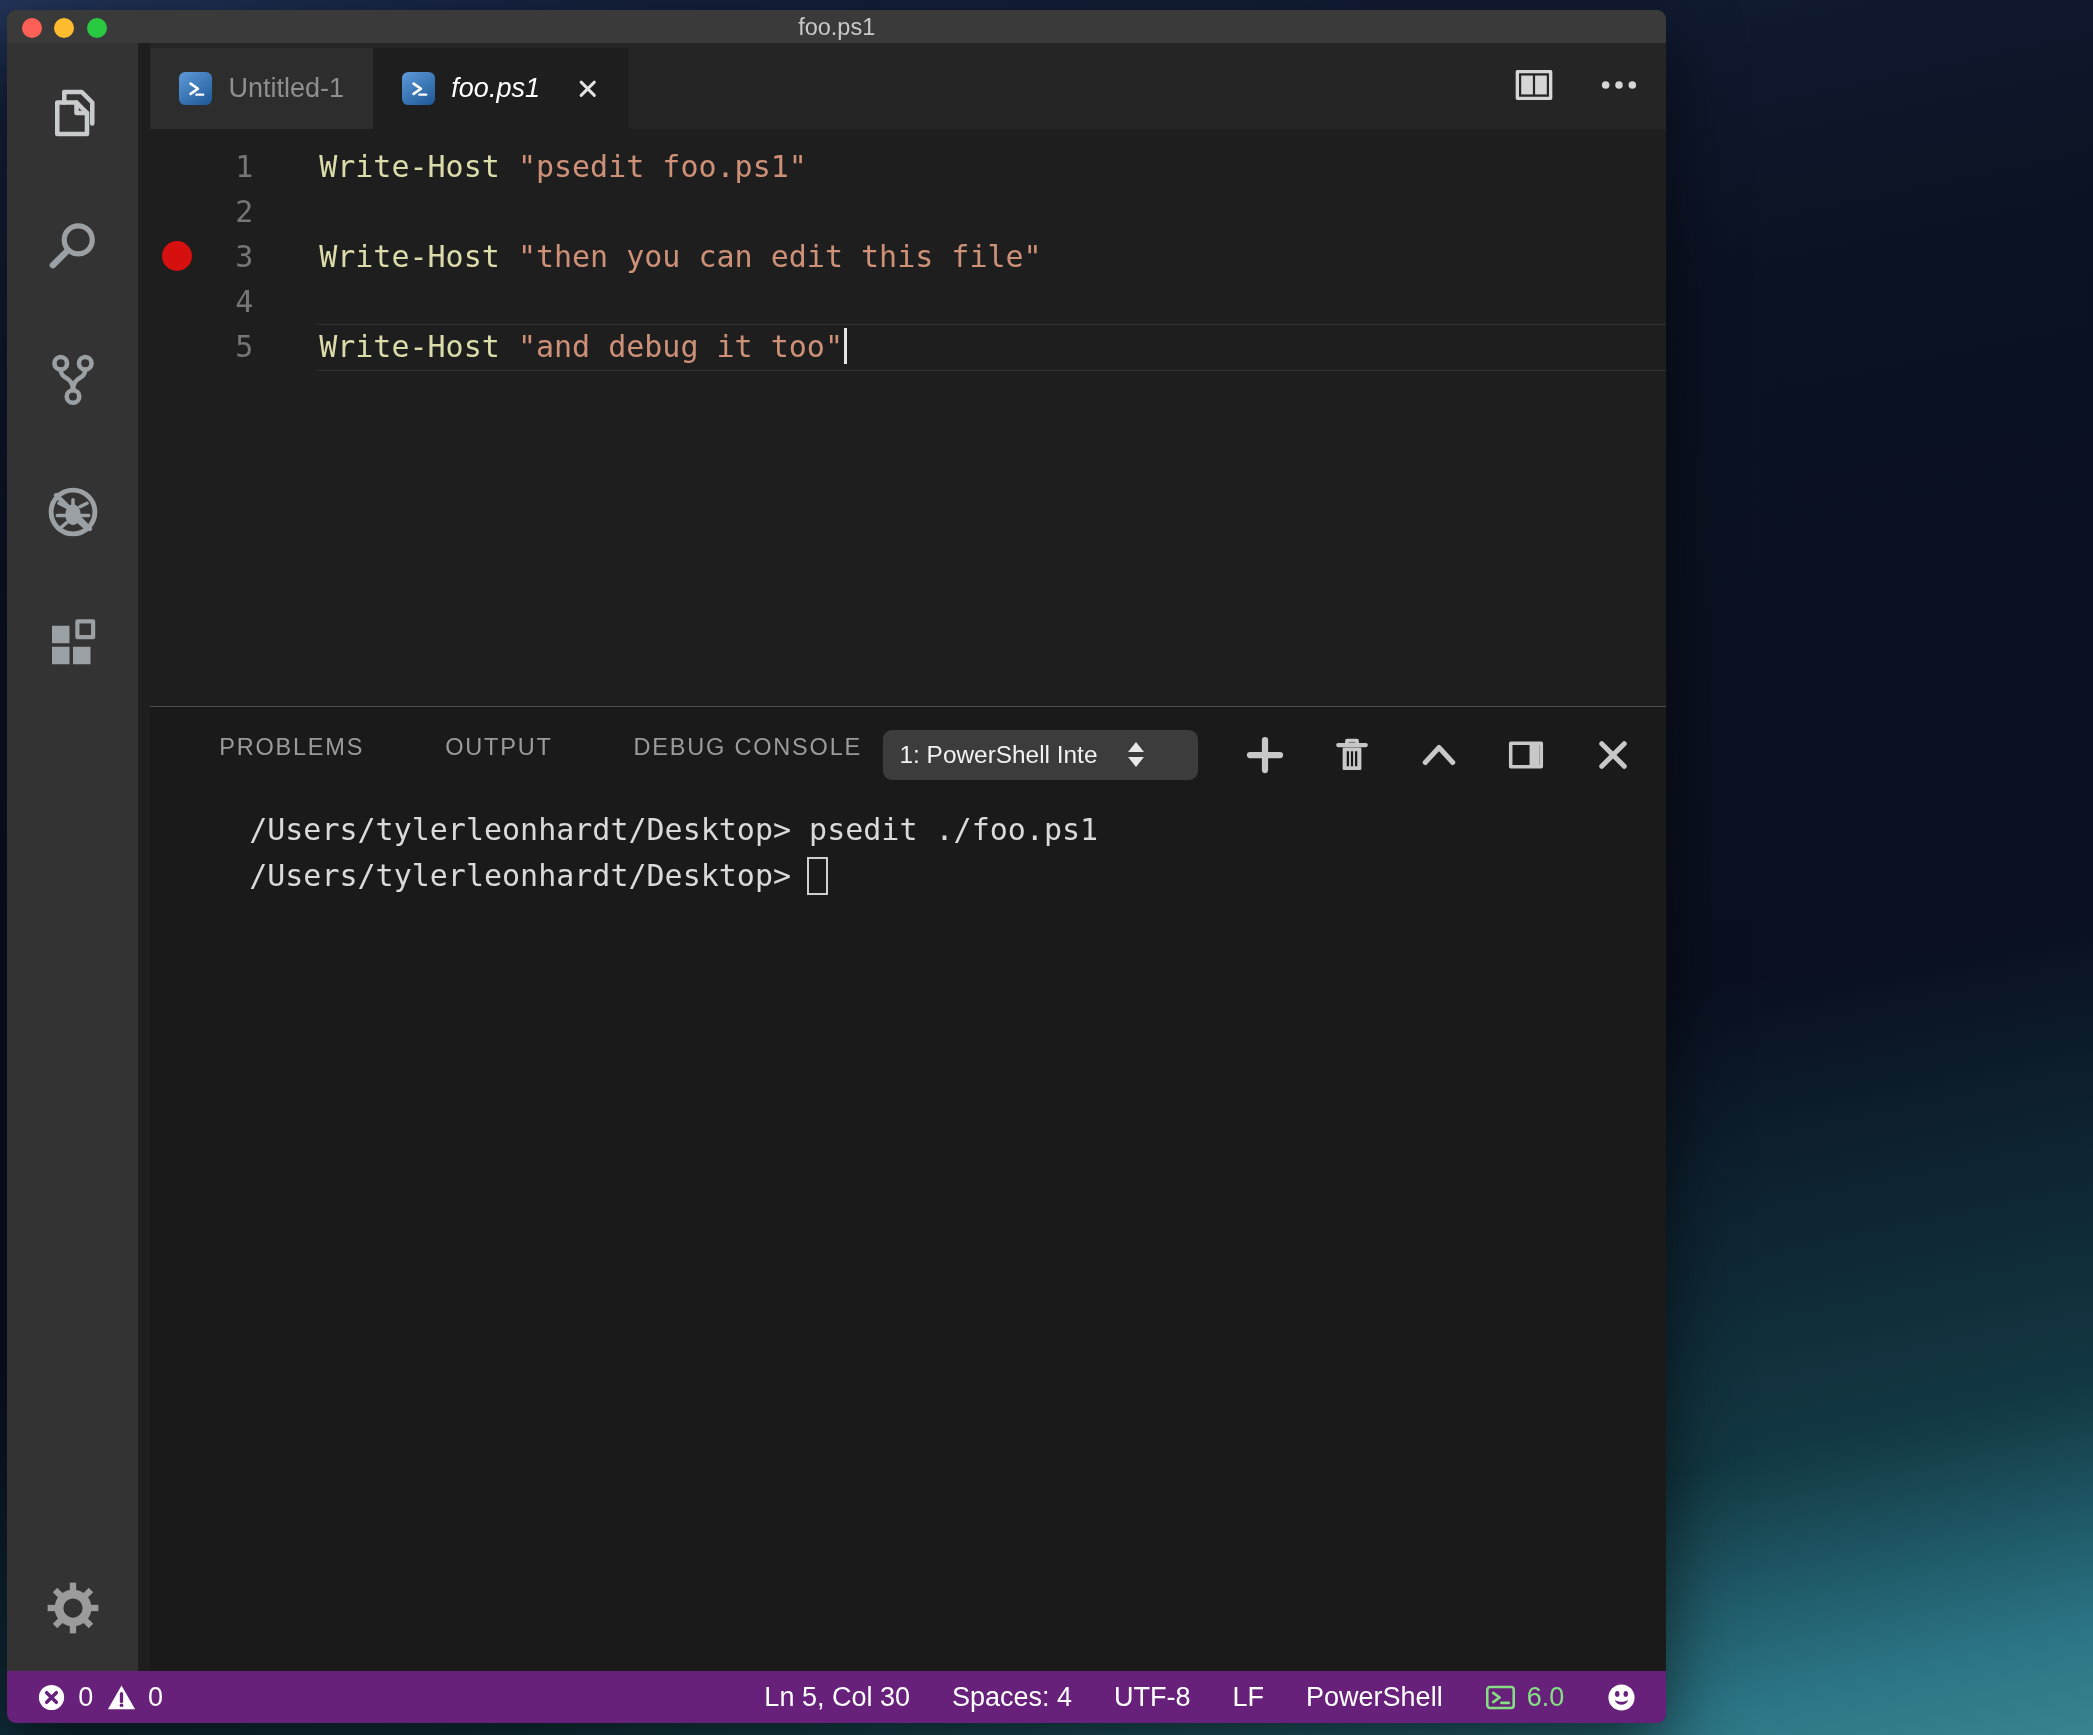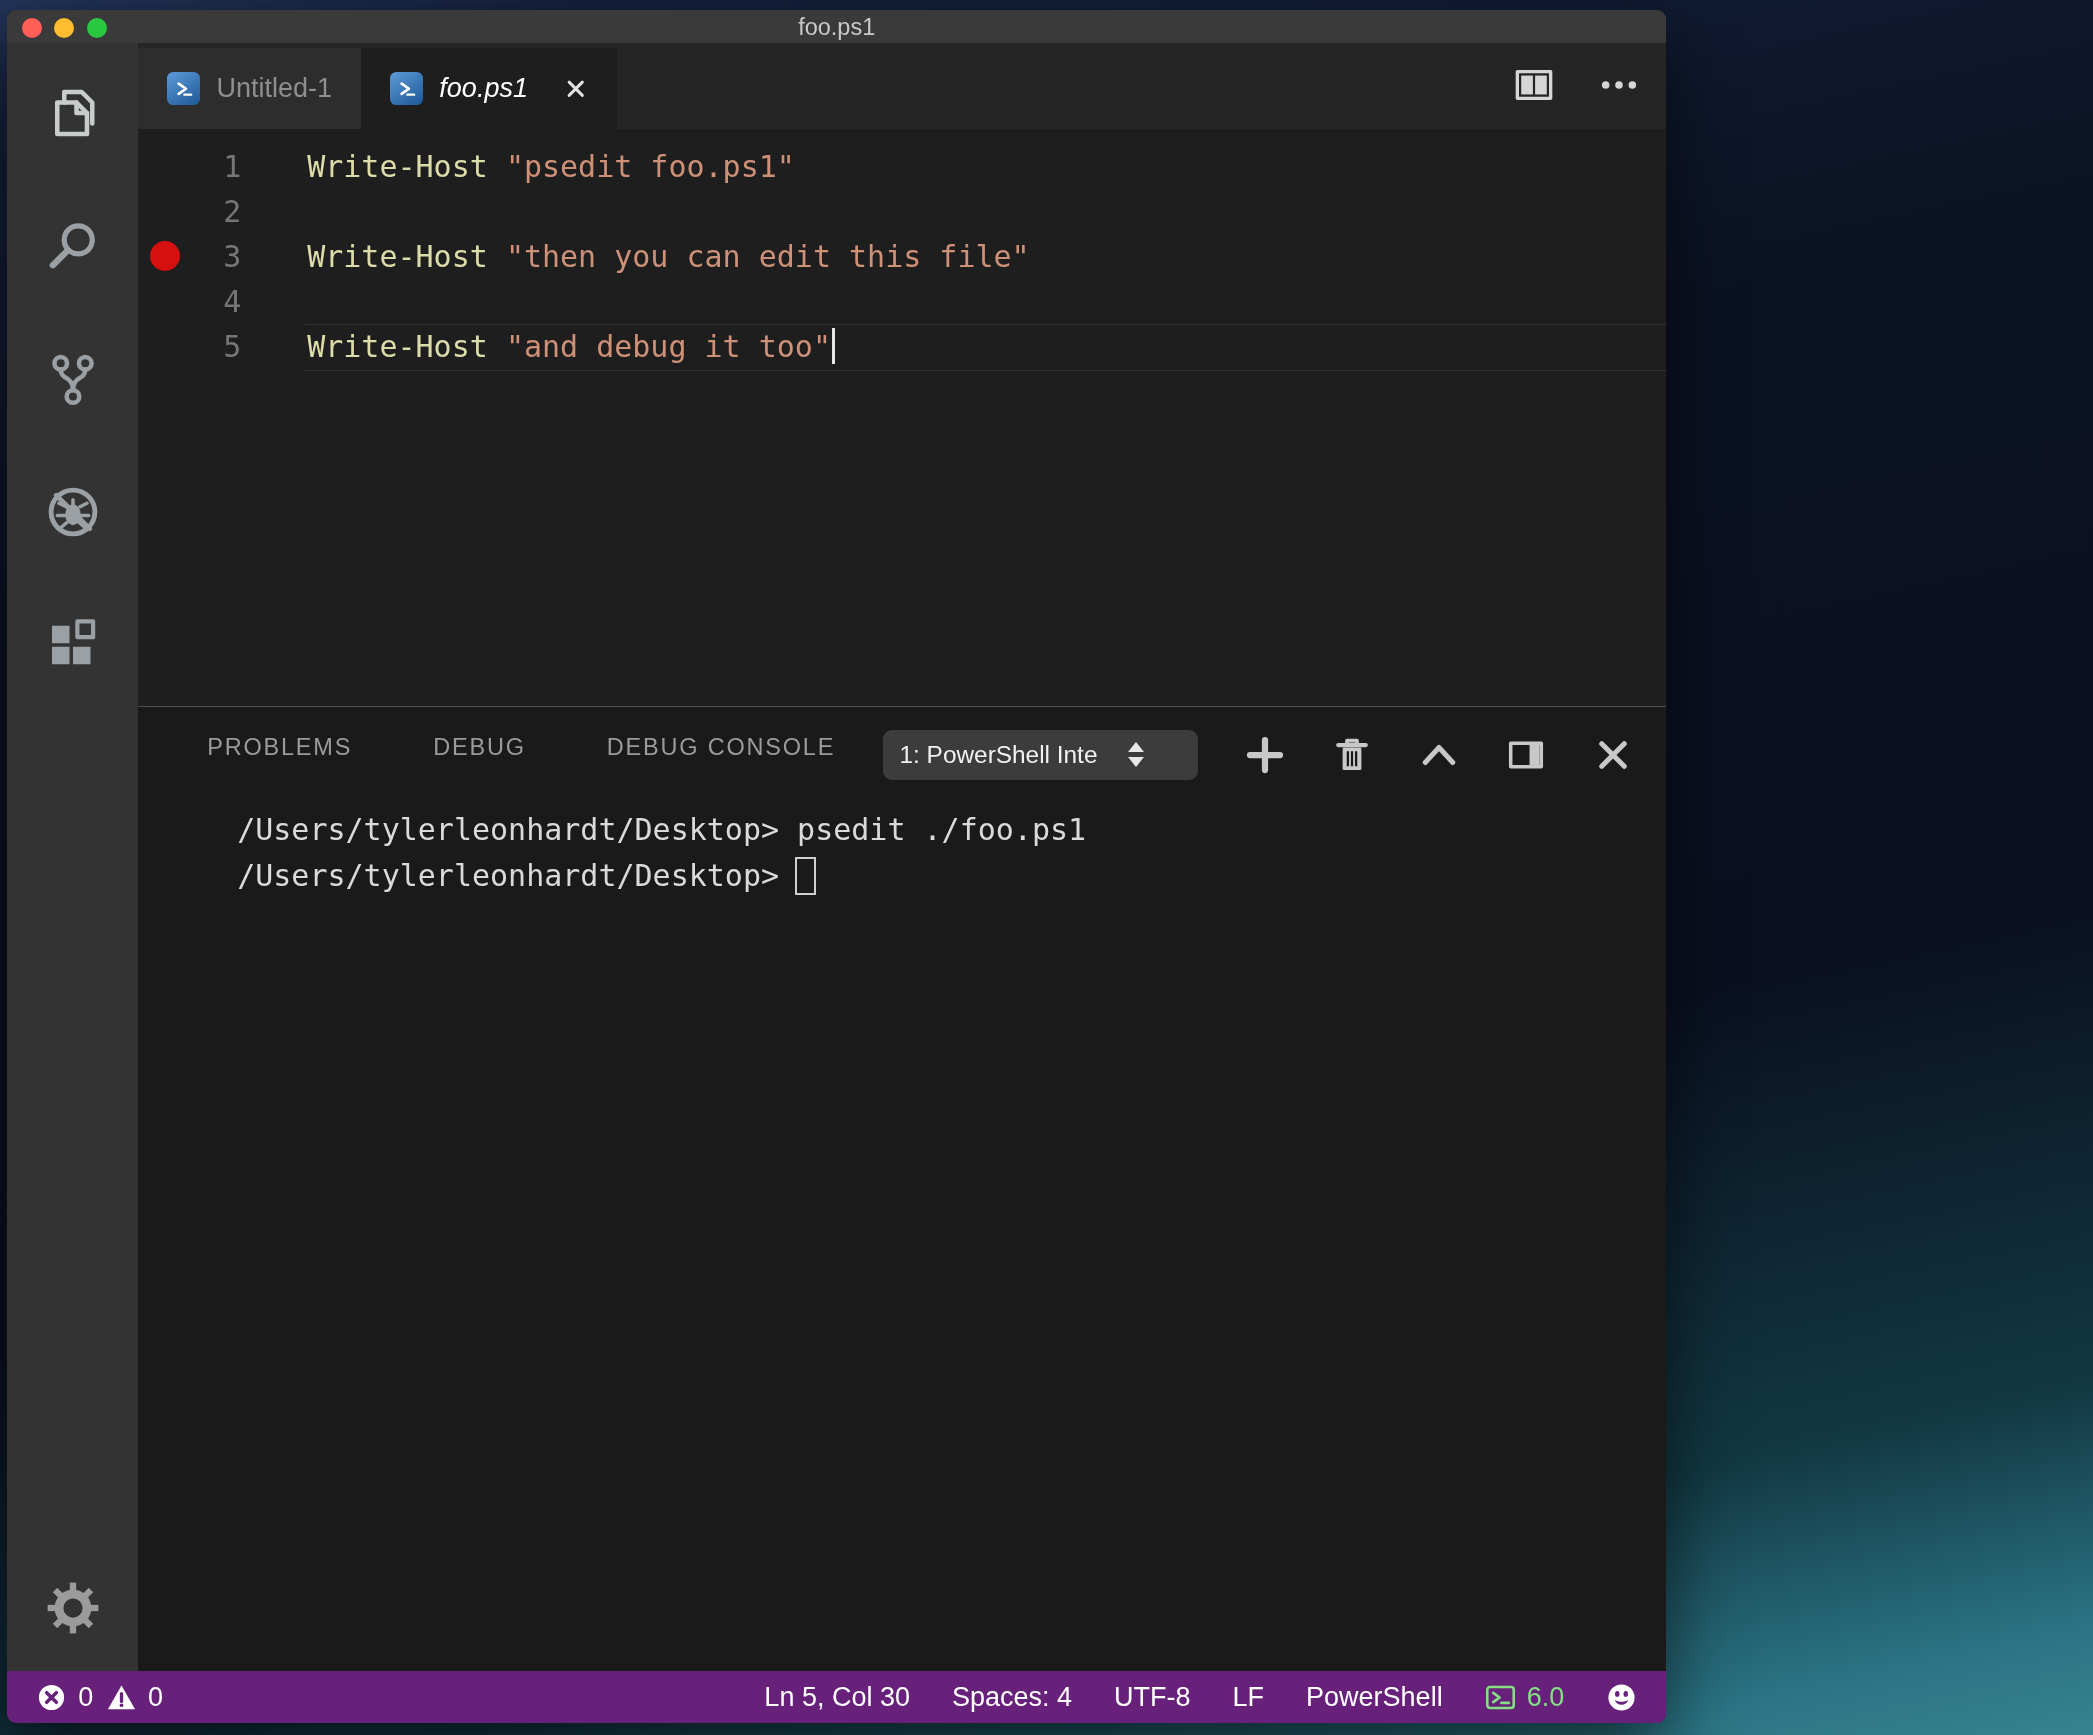--- a/index.html
+++ b/index.html
@@ -10,21 +10,21 @@
     overflow:hidden;display:flex;flex-direction:column;background:#1e1e1e;
     box-shadow:0 31px 72px rgba(0,0,0,.6);}
   
   .titlebar{height:33px;background:#3a3a3a;position:relative;flex:none;}
   .lights{position:absolute;left:14.5px;top:8.1px;display:flex;gap:12.7px;}
   .light{width:20px;height:20px;border-radius:50%;}
   .light.red{background:#ff5f57}.light.yellow{background:#febc2e}.light.green{background:#28c840}
   .wtitle{position:absolute;left:0;right:0;top:0;height:33px;line-height:35px;text-align:center;
     color:#c9c9c9;font-size:23.5px;}
   
-  .bodyrow{flex:1;display:flex;min-height:0;}
+  .bodyrow{flex:1;display:flex;min-height:0;gap:12px;}
   .activitybar{width:131px;background:#333333;flex:none;display:flex;flex-direction:column;align-items:center;}
   .ab-item{width:58px;height:58px;margin-top:75px;color:#9aa0a3;display:flex;align-items:center;justify-content:center;}
   .ab-item:first-child{margin-top:41px;}
   .ab-item.explorer{color:#c9cccd;}
   .ab-spacer{flex:1;}
   .ab-settings{width:58px;height:58px;margin-bottom:34px;color:#9b9b9b;display:flex;align-items:center;justify-content:center;}
   .ab-item svg,.ab-settings svg{width:56px;height:56px;}
   .rightcol{flex:1;display:flex;flex-direction:column;min-width:0;}
   
   .tabbar{height:86px;background:#252526;display:flex;align-items:flex-end;position:relative;flex:none;}
@@ -233,21 +233,21 @@
           </div>
         <div class="scrollbar">
             <div class="sb-marker"></div>
           </div>
       </div>
 
       <div class="panel">
         <div class="panel-header">
           <div class="p-tabs" id="panel-tabs">
               <span class="p-tab">PROBLEMS</span>
-              <span class="p-tab">DEBUG</span>
+              <span class="p-tab">OUTPUT</span>
               <span class="p-tab">DEBUG CONSOLE</span>
               <span class="p-tab active">TERMINAL</span>
             </div>
           <div class="panel-actions">
             <div class="term-select">
               <span class="ts-value">1: PowerShell Inte</span>
               <span class="ts-arrows">
                   <i class="up"></i>
                   <i class="down"></i>
                 </span>

